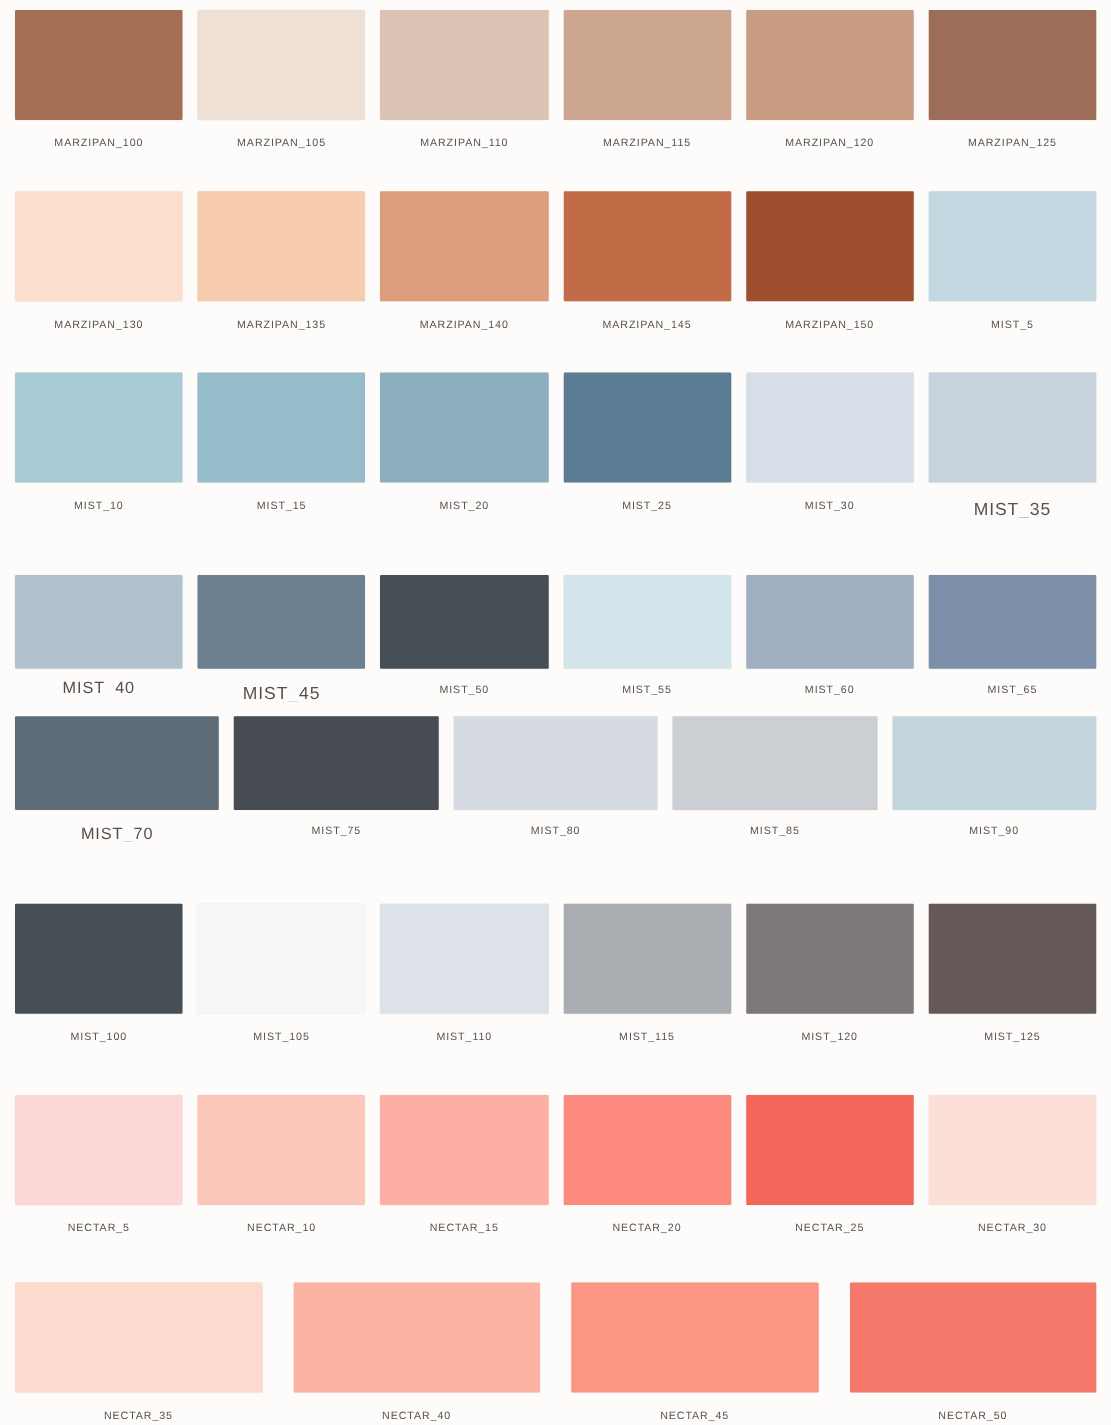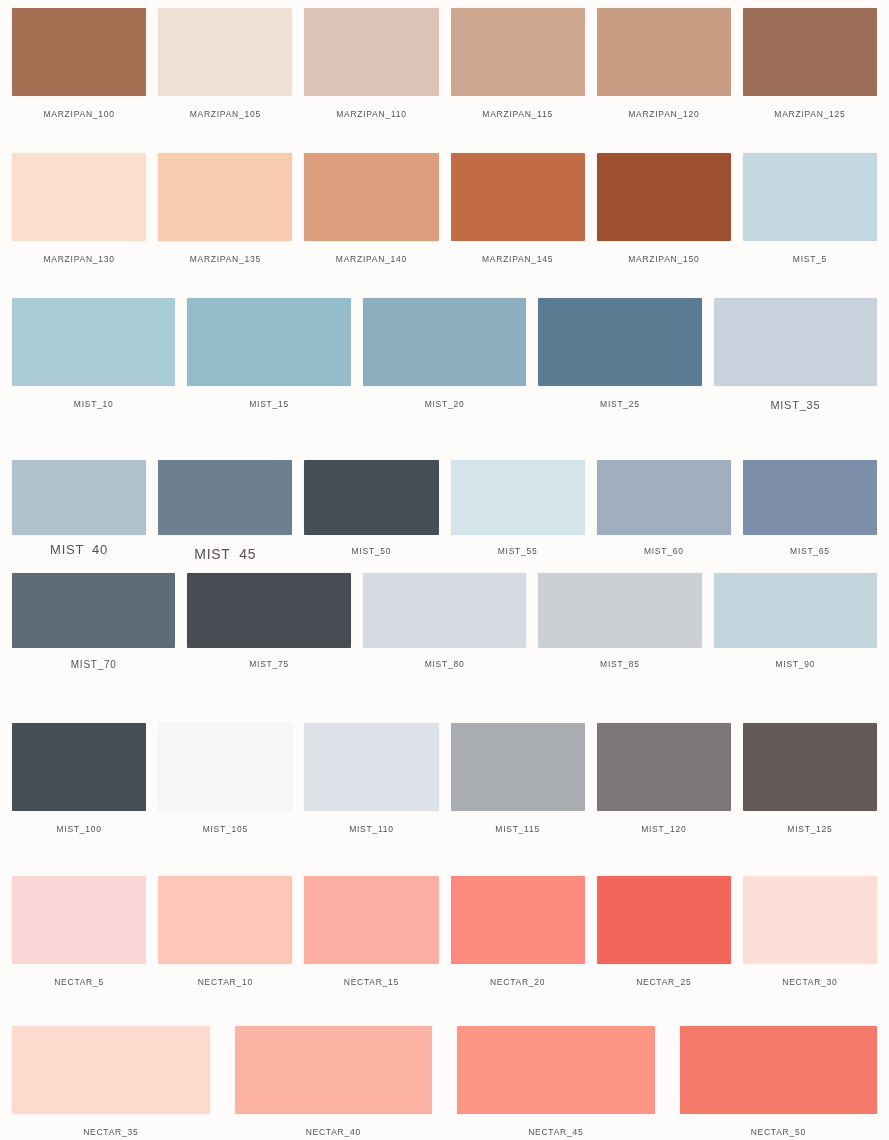--- a/index.html
+++ b/index.html
@@ -123,22 +123,26 @@
       </div>
       <div class="swatch-cell">
         <div class="swatch-chip" style="height: 88px; background: rgb(140, 175, 191);"></div>
         <div class="swatch-label" style="margin-top: 14px; color: rgb(86, 81, 79); font-size: 8.5px;">MIST_20</div>
       </div>
       <div class="swatch-cell">
         <div class="swatch-chip" style="height: 88px; background: rgb(91, 125, 147);"></div>
         <div class="swatch-label" style="margin-top: 14px; color: rgb(86, 81, 79); font-size: 8.5px;">MIST_25</div>
       </div>
       <div class="swatch-cell">
+        <div class="swatch-chip" style="height: 88px; background: rgb(214, 222, 232);"></div>
+        <div class="swatch-label" style="margin-top: 14px; color: rgb(86, 81, 79); font-size: 8.5px;">MIST_30</div>
+      </div>
+      <div class="swatch-cell">
         <div class="swatch-chip" style="height: 88px; background: rgb(200, 210, 220);"></div>
-        <div class="swatch-label" style="margin-top: 14px; color: rgb(86, 81, 79); font-size: 11px;">MIST_35</div>
+        <div class="swatch-label" style="margin-top: 14px; color: rgb(86, 81, 79); font-size: 14px;">MIST_35</div>
       </div>
     </div>
     <div class="swatch-row" style="position: absolute; left: 0px; top: 460px;">
       <div class="swatch-cell">
         <div class="swatch-chip" style="height: 75px; background: rgb(176, 194, 206);"></div>
         <div class="swatch-label" style="margin-top: 8px; color: rgb(86, 81, 79); font-size: 13px;">MIST_40</div>
       </div>
       <div class="swatch-cell">
         <div class="swatch-chip" style="height: 75px; background: rgb(108, 128, 143);"></div>
         <div class="swatch-label" style="margin-top: 12px; color: rgb(86, 81, 79); font-size: 14px;">MIST_45</div>
@@ -156,21 +160,21 @@
         <div class="swatch-label" style="margin-top: 12px; color: rgb(86, 81, 79); font-size: 8.5px;">MIST_60</div>
       </div>
       <div class="swatch-cell">
         <div class="swatch-chip" style="height: 75px; background: rgb(125, 143, 168);"></div>
         <div class="swatch-label" style="margin-top: 12px; color: rgb(86, 81, 79); font-size: 8.5px;">MIST_65</div>
       </div>
     </div>
     <div class="swatch-row" style="position: absolute; left: 0px; top: 573px;">
       <div class="swatch-cell">
         <div class="swatch-chip" style="height: 75px; background: rgb(94, 108, 120);"></div>
-        <div class="swatch-label" style="margin-top: 12px; color: rgb(86, 81, 79); font-size: 10px;">MIST_70</div>
+        <div class="swatch-label" style="margin-top: 12px; color: rgb(86, 81, 79); font-size: 13px;">MIST_70</div>
       </div>
       <div class="swatch-cell">
         <div class="swatch-chip" style="height: 75px; background: rgb(71, 75, 82);"></div>
         <div class="swatch-label" style="margin-top: 12px; color: rgb(86, 81, 79); font-size: 8.5px;">MIST_75</div>
       </div>
       <div class="swatch-cell">
         <div class="swatch-chip" style="height: 75px; background: rgb(214, 218, 226);"></div>
         <div class="swatch-label" style="margin-top: 12px; color: rgb(86, 81, 79); font-size: 8.5px;">MIST_80</div>
       </div>
       <div class="swatch-cell">

